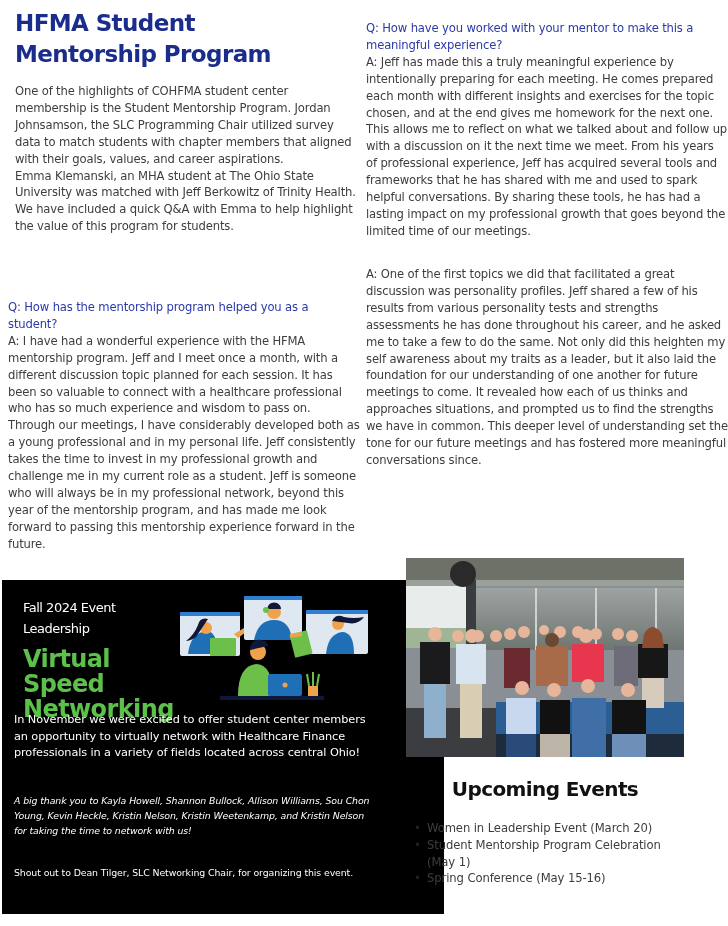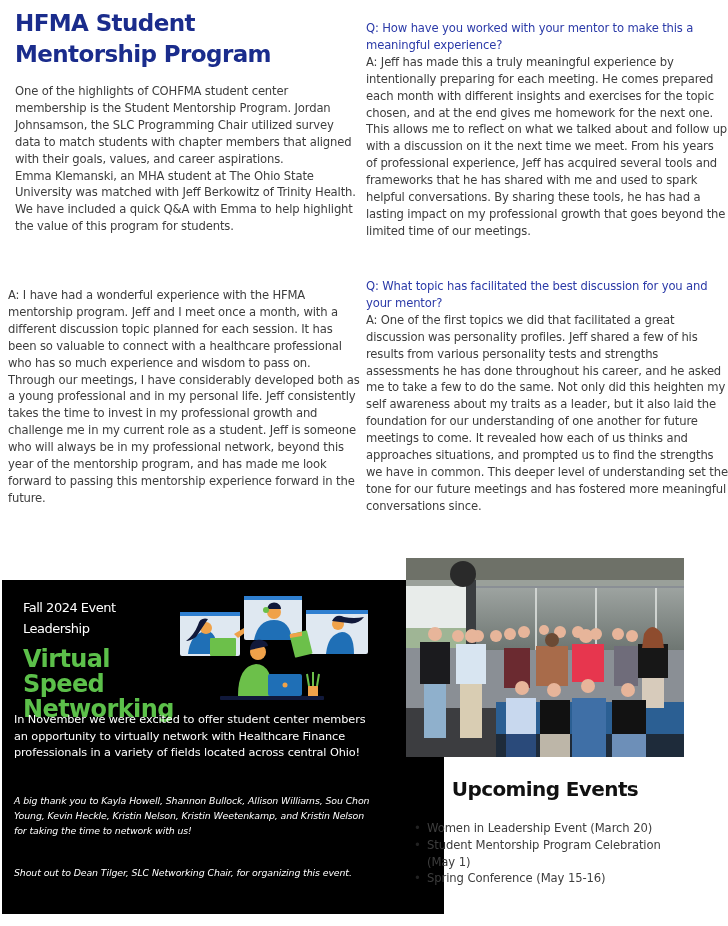--- a/index.html
+++ b/index.html
@@ -37,21 +37,21 @@
   .spot-body {
     position: absolute; left: 12px; top: 132px; width: 358px;
     font-size: 11.3px; line-height: 16.5px; color: #ffffff; letter-spacing: -0.1px;
   }
   .spot-thanks {
     position: absolute; left: 12px; top: 213px; width: 358px;
     font-size: 9.4px; line-height: 15px; font-style: italic; color: #ffffff; letter-spacing: -0.1px;
   }
   .spot-shout {
     position: absolute; left: 12px; top: 285px; width: 358px;
-    font-size: 9.4px; line-height: 15px; font-style: italic; color: #ffffff; letter-spacing: -0.1px;
+    font-size: 9.4px; line-height: 15px; color: #ffffff; letter-spacing: -0.1px;
   }
 
   .photo {
     position: absolute; left: 406px; top: 558px; width: 278px; height: 199px;
     overflow: hidden; background: #8a8f95;
   }
 
   .events-title {
     position: absolute; left: 406px; top: 779px; width: 278px; text-align: center;
     font-weight: bold; font-size: 20px; line-height: 20px; color: #111111; letter-spacing: -0.6px;
@@ -72,30 +72,30 @@
   <span>HFMA Student</span><br>
   <span>Mentorship Program</span>
 </h1>
 
 <div class="intro body-text">
   <span>One of the highlights of COHFMA student center membership is the Student Mentorship Program. Jordan Johnsamson, the SLC Programming Chair utilized survey data to match students with chapter members that aligned with their goals, values, and career aspirations.</span><br>
   <span>Emma Klemanski, an MHA student at The Ohio State University was matched with Jeff Berkowitz of Trinity Health. We have included a quick Q&amp;A with Emma to help highlight the value of this program for students.</span>
 </div>
 
 <div class="qa-left body-text">
+  <div class="q">Q: How has the mentorship program helped you as a student?</div>
   <div class="a">A: I have had a wonderful experience with the HFMA mentorship program. Jeff and I meet once a month, with a different discussion topic planned for each session. It has been so valuable to connect with a healthcare professional who has so much experience and wisdom to pass on. Through our meetings, I have considerably developed both as a young professional and in my personal life. Jeff consistently takes the time to invest in my professional growth and challenge me in my current role as a student. Jeff is someone who will always be in my professional network, beyond this year of the mentorship program, and has made me look forward to passing this mentorship experience forward in the future.</div>
 </div>
 
 <div class="qa-r1 body-text">
   <div class="q">Q: How have you worked with your mentor to make this a meaningful experience?</div>
   <div class="a">A: Jeff has made this a truly meaningful experience by intentionally preparing for each meeting. He comes prepared each month with different insights and exercises for the topic chosen, and at the end gives me homework for the next one. This allows me to reflect on what we talked about and follow up with a discussion on it the next time we meet. From his years of professional experience, Jeff has acquired several tools and frameworks that he has shared with me and used to spark helpful conversations. By sharing these tools, he has had a lasting impact on my professional growth that goes beyond the limited time of our meetings.</div>
 </div>
 
 <div class="qa-r2 body-text">
-  <div class="q">Q: What topic has facilitated the best discussion for you and your mentor?</div>
   <div class="a">A: One of the first topics we did that facilitated a great discussion was personality profiles. Jeff shared a few of his results from various personality tests and strengths assessments he has done throughout his career, and he asked me to take a few to do the same. Not only did this heighten my self awareness about my traits as a leader, but it also laid the foundation for our understanding of one another for future meetings to come. It revealed how each of us thinks and approaches situations, and prompted us to find the strengths we have in common. This deeper level of understanding set the tone for our future meetings and has fostered more meaningful conversations since.</div>
 </div>
 
 <div class="spot">
   <div class="spot-kicker">
     <span>Fall 2024 Event</span><br>
     <span>Leadership</span>
   </div>
   <div class="spot-title">
     <span>Virtual Speed</span><br>

